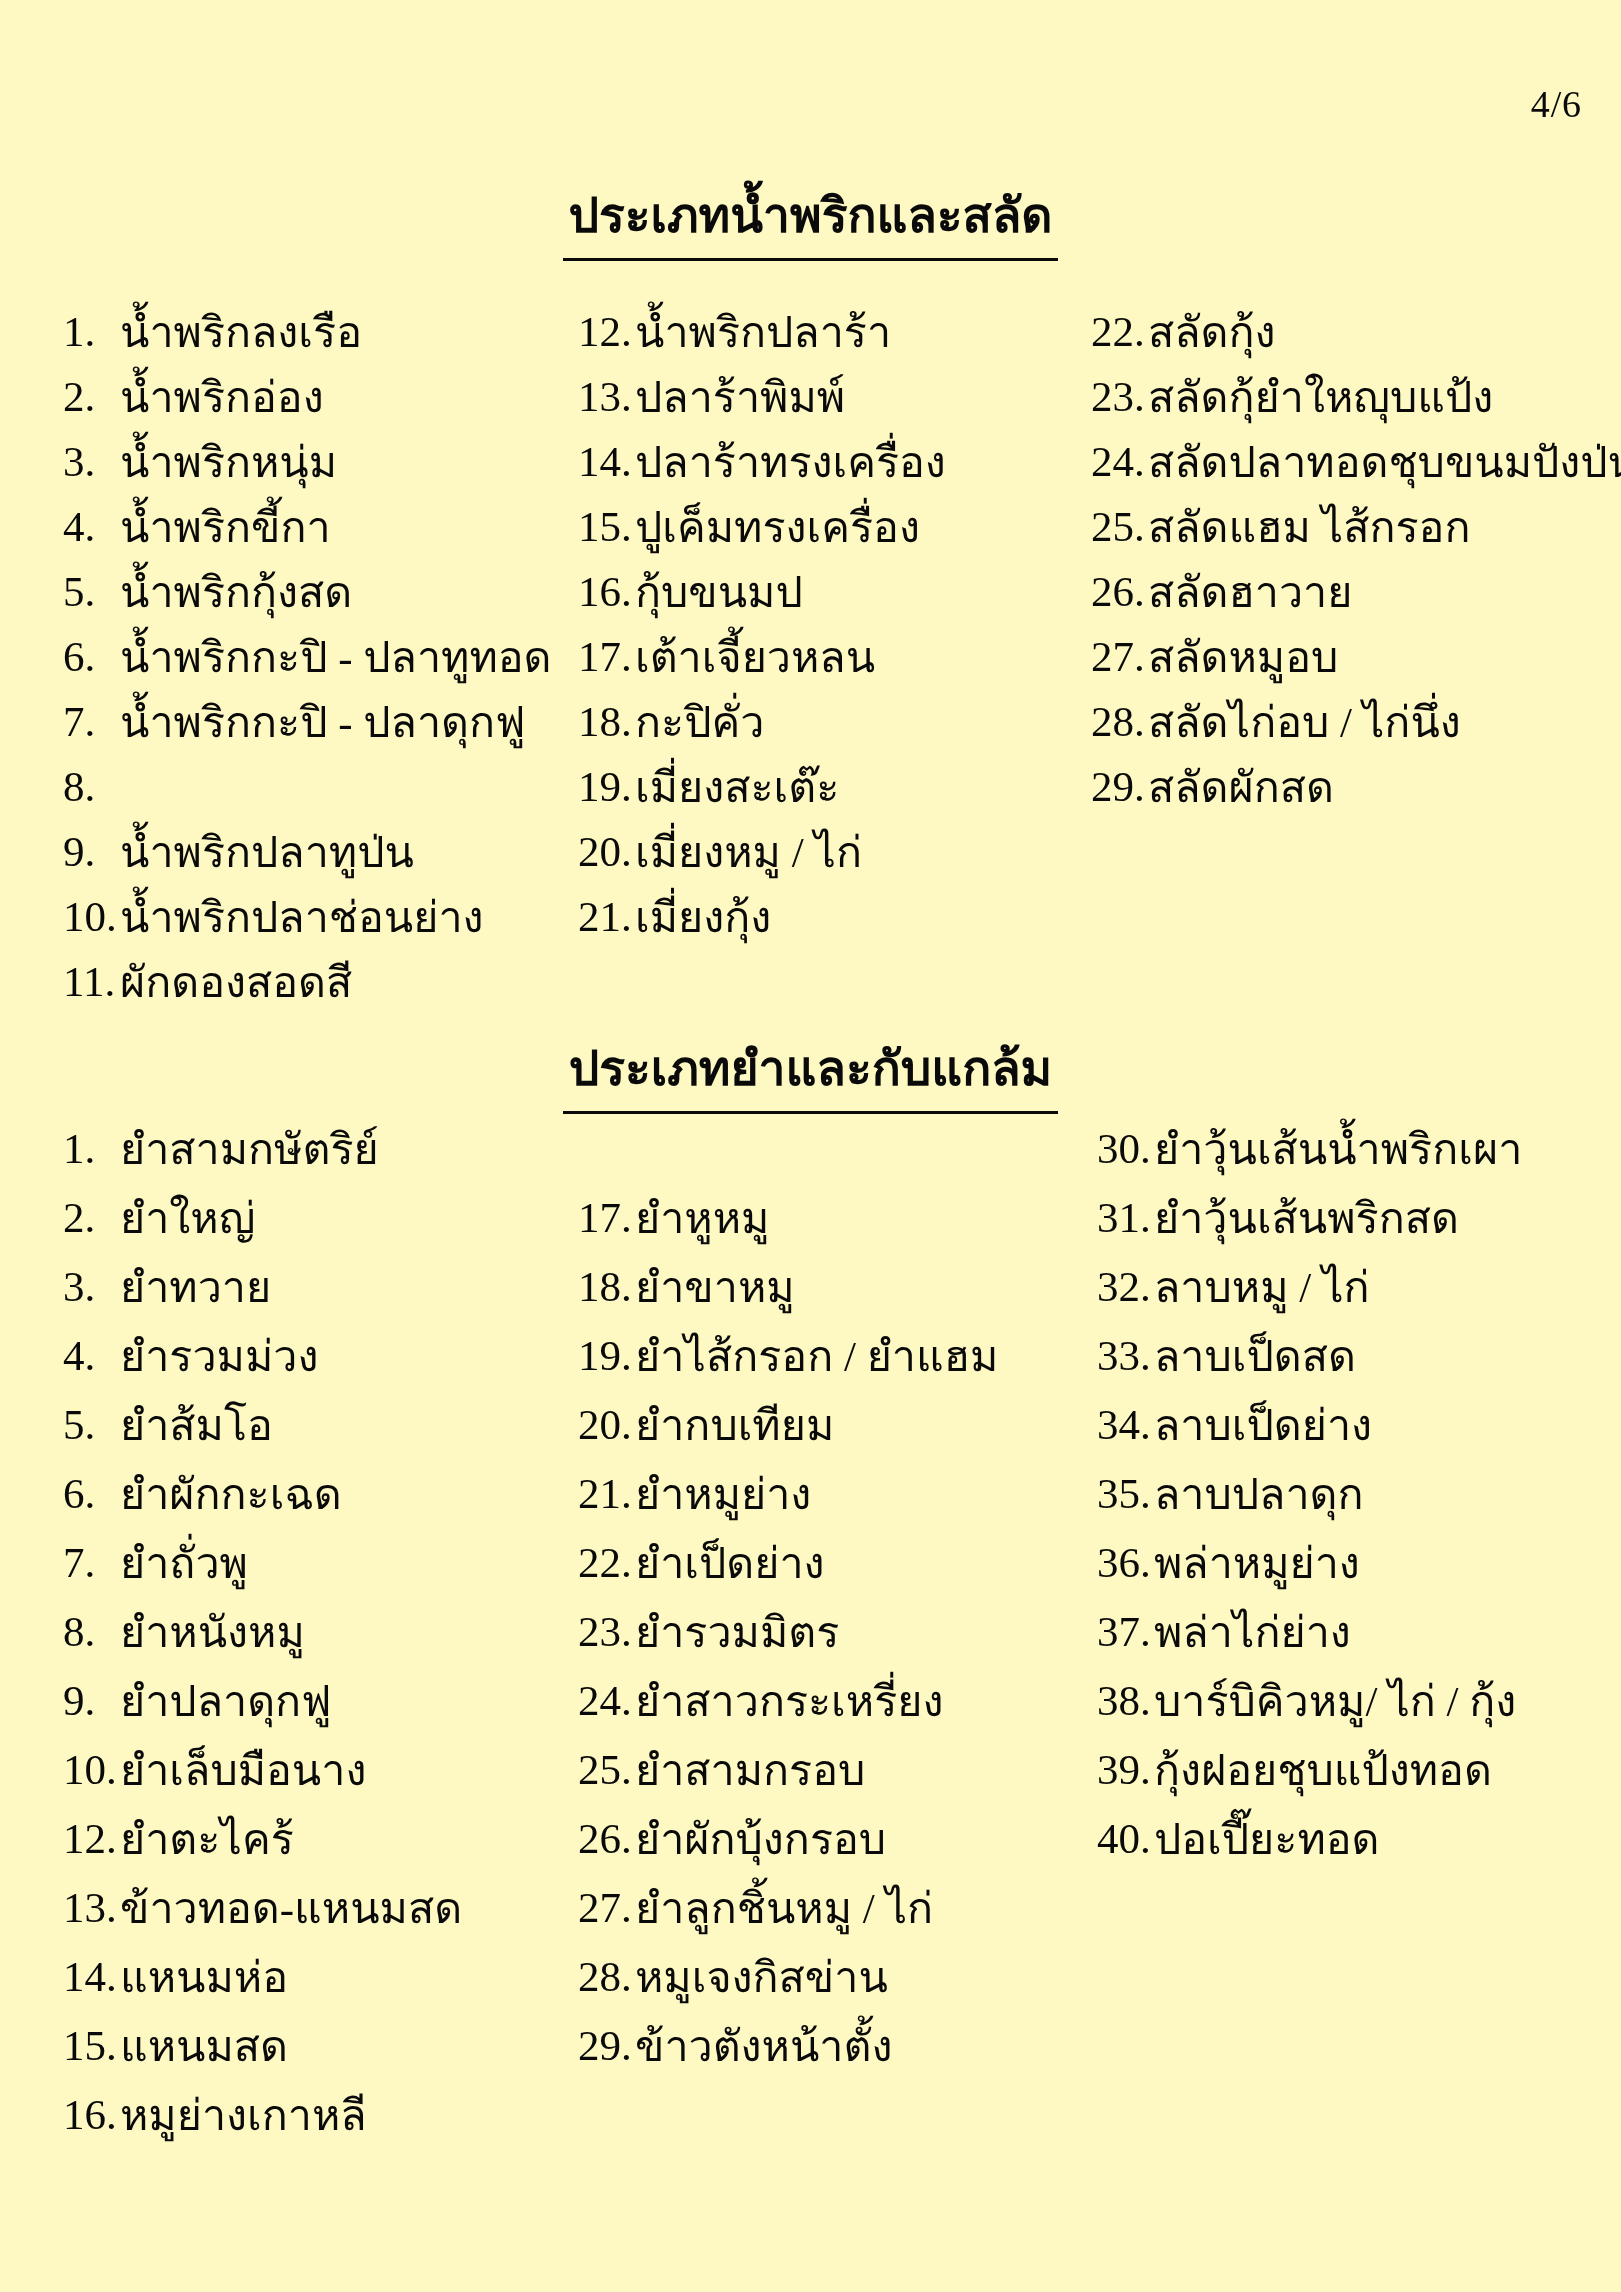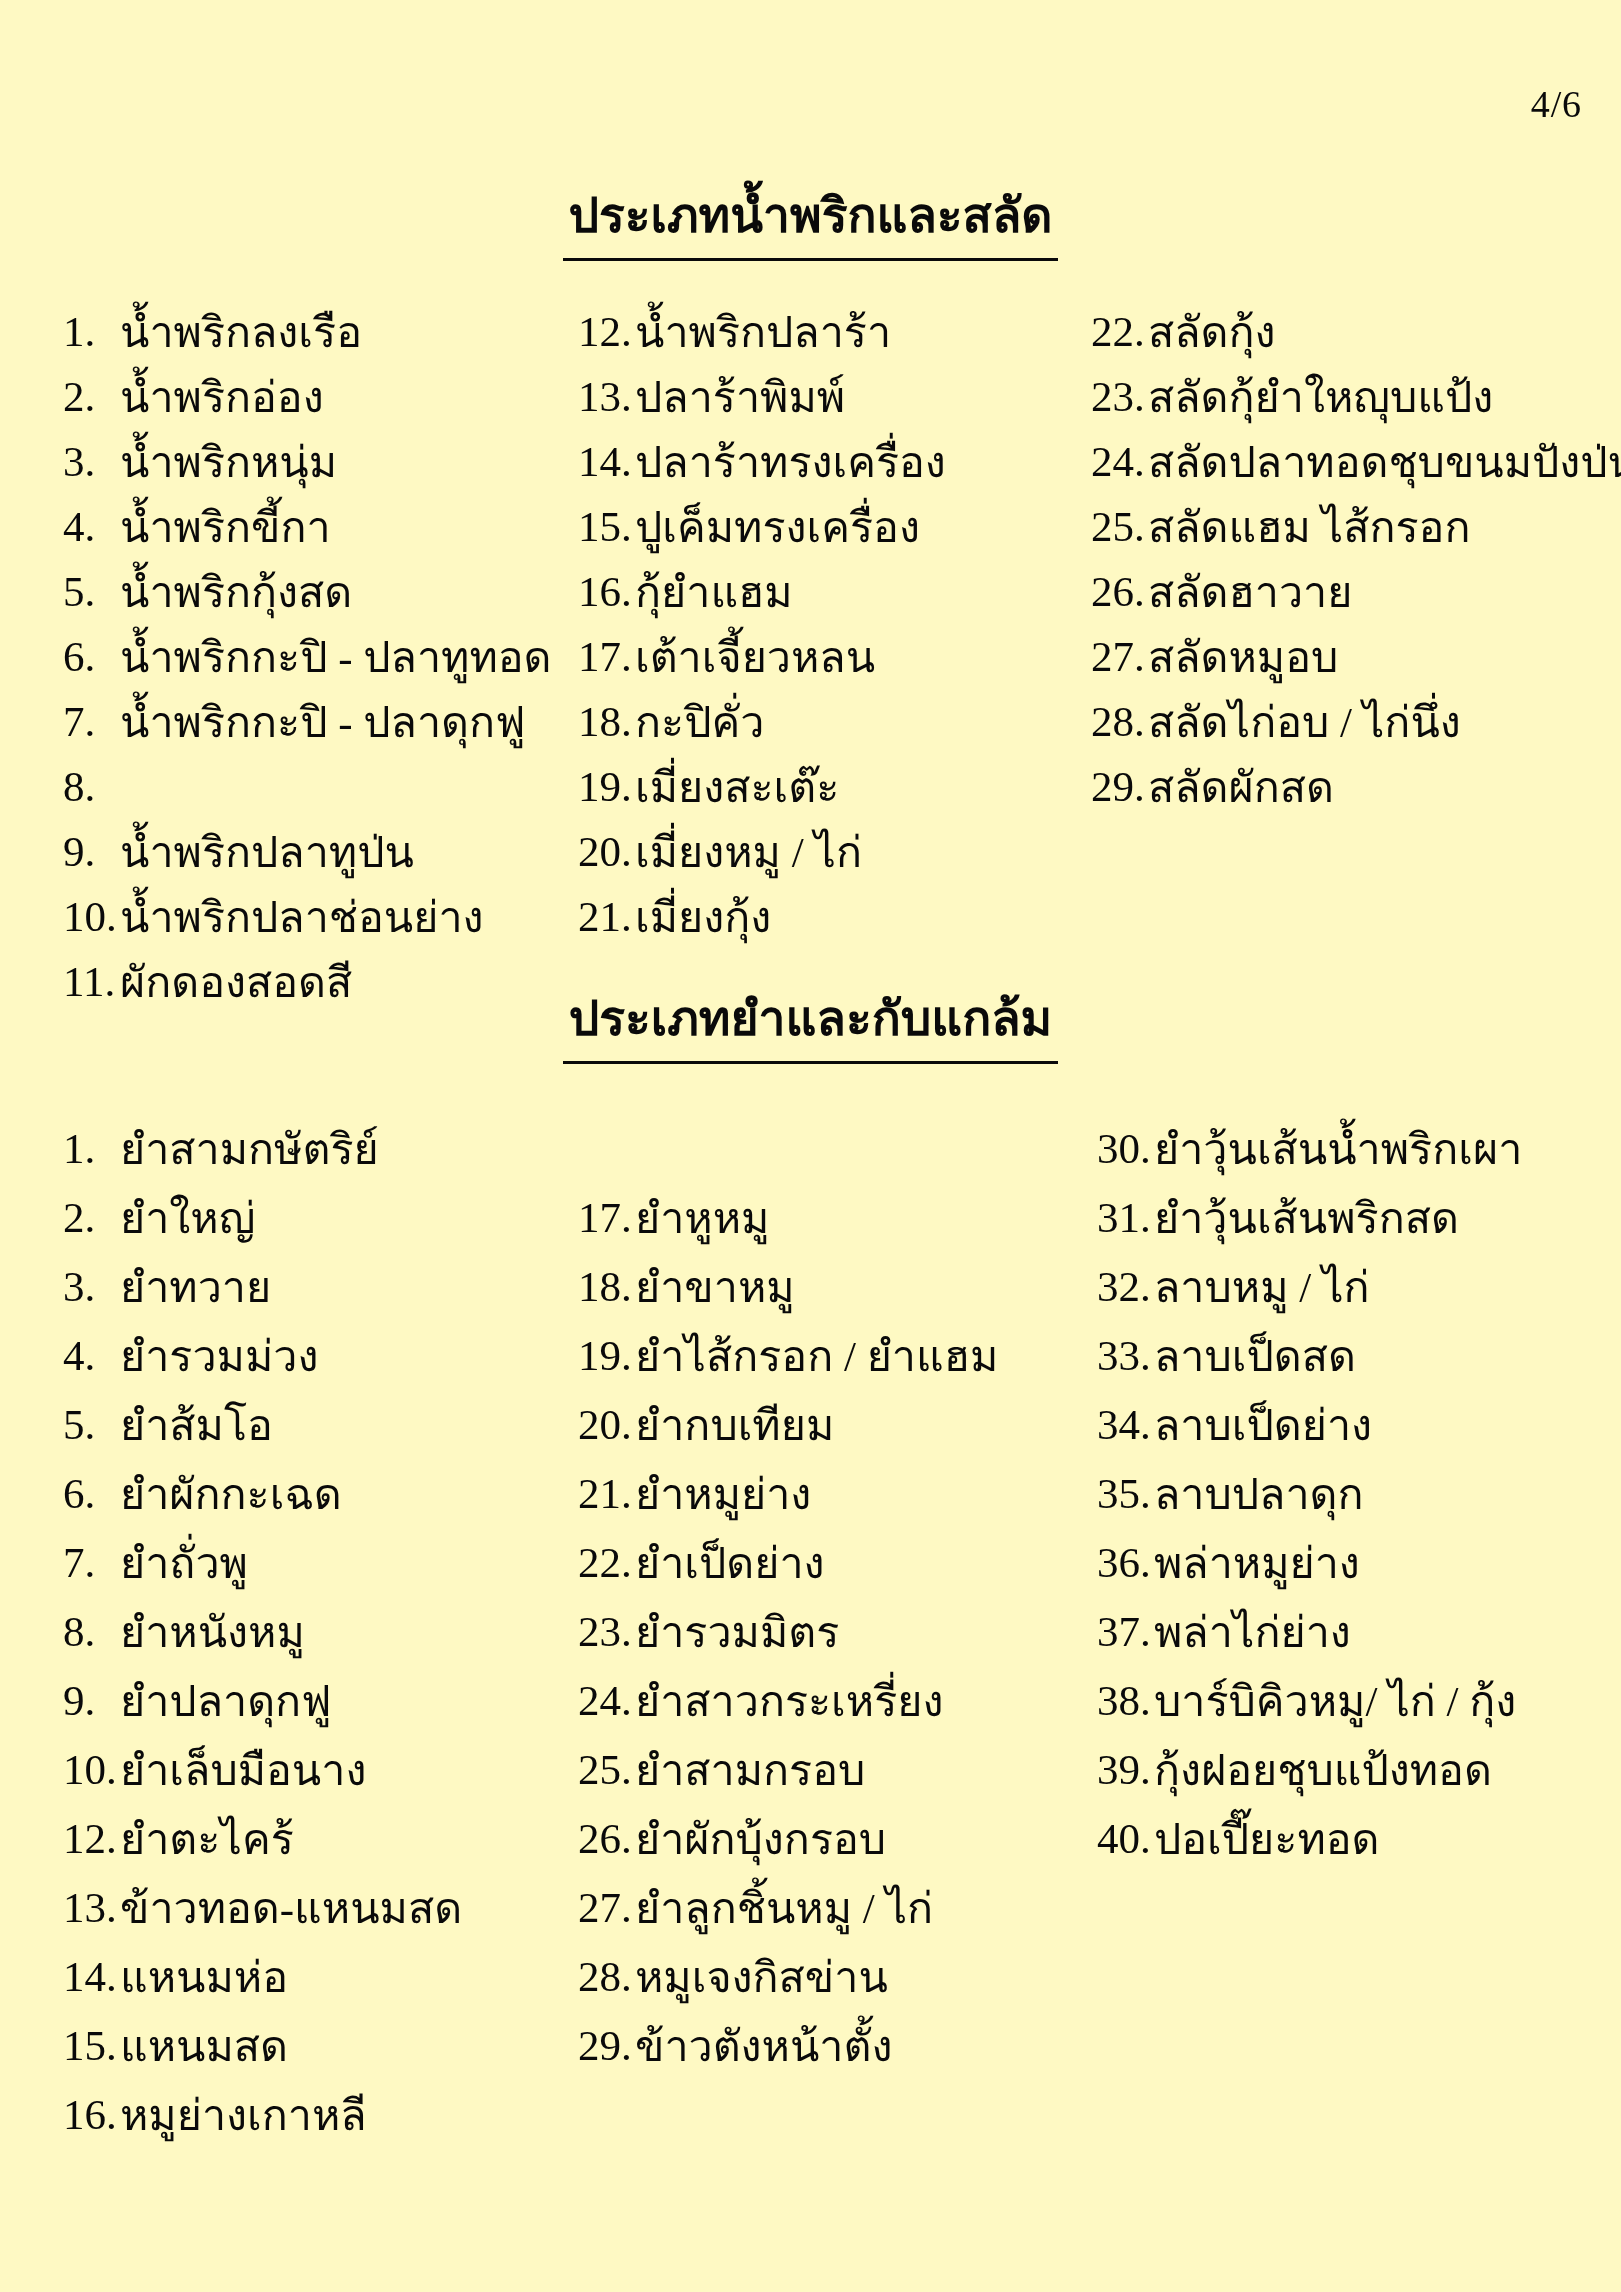--- a/index.html
+++ b/index.html
@@ -30,21 +30,21 @@
     text-align: center;
     font-size: 48px;
     font-weight: bold;
   }
   .section-title .title-text {
     display: inline-block;
     border-bottom: 3.6px solid #0a0a0a;
     padding: 0 5.4px 4.5px 5.4px;
   }
   .title-s1 { top: 177px; }
-  .title-s2 { top: 980px; text-align: center; }
+  .title-s2 { top: 1030px; text-align: center; }
   .menu-col {
     position: absolute;
     white-space: nowrap;
   }
   .menu-col .menu-item {
     display: flex;
     align-items: center;
   }
   .s1 .menu-item { height: 65px; }
   .s2 .menu-item { height: 69px; }
@@ -134,21 +134,21 @@
       <div class="menu-item">
         <span class="item-number">14.</span>
         <span class="item-label">ปลาร้าทรงเครื่อง</span>
       </div>
       <div class="menu-item">
         <span class="item-number">15.</span>
         <span class="item-label">ปูเค็มทรงเครื่อง</span>
       </div>
       <div class="menu-item">
         <span class="item-number">16.</span>
-        <span class="item-label">กุ้ยำแฮม</span>
+        <span class="item-label">กุ้บขนมป</span>
       </div>
       <div class="menu-item">
         <span class="item-number">17.</span>
         <span class="item-label">เต้าเจี้ยวหลน</span>
       </div>
       <div class="menu-item">
         <span class="item-number">18.</span>
         <span class="item-label">กะปิคั่ว</span>
       </div>
       <div class="menu-item">

